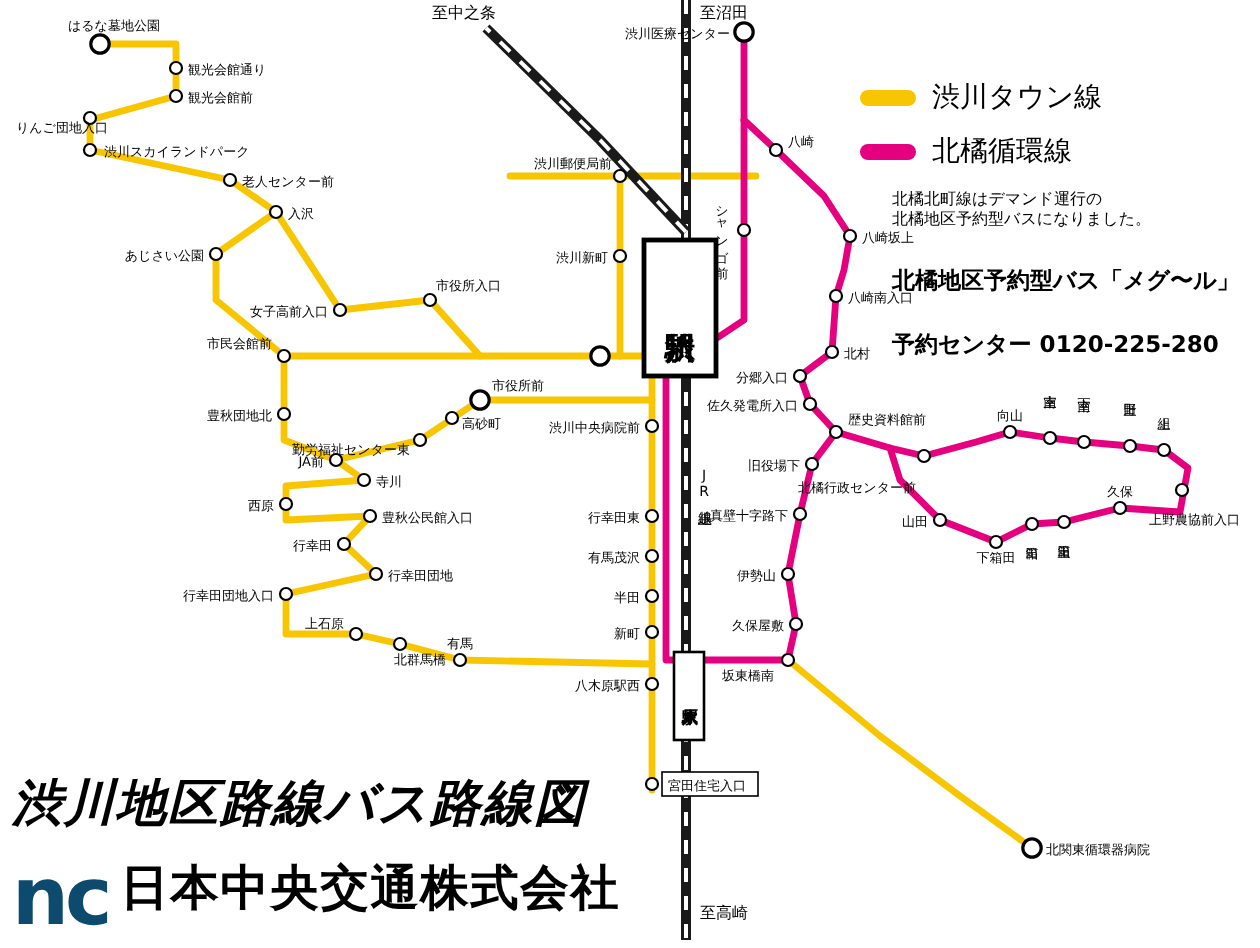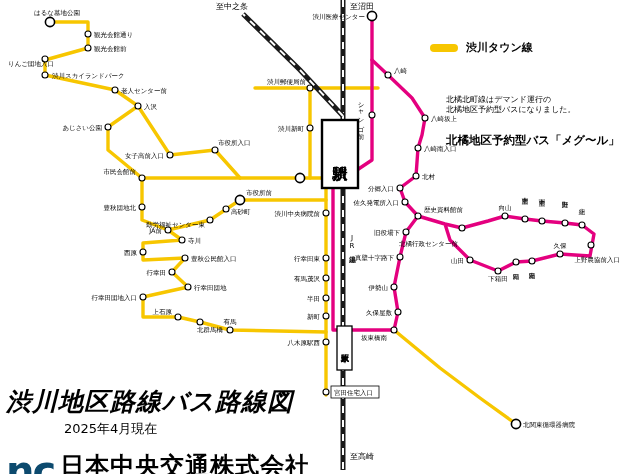--- a/index.html
+++ b/index.html
@@ -3,21 +3,21 @@
 <meta charset="utf-8">
 <style>
   html,body{margin:0;padding:0;background:#fff;}
   .stage{position:relative;width:630px;height:474px;background:#fff;overflow:hidden;
          font-family:"DejaVu Sans",sans-serif;color:#000;}
   #map-svg{position:absolute;left:0;top:0;width:630px;height:474px;}
   svg text{font-family:"DejaVu Sans",sans-serif;fill:#000;}
   .legend{position:absolute;left:430px;top:40px;}
   .legend-row{display:flex;align-items:center;margin-bottom:9px;}
   .swatch{display:inline-block;width:28px;height:8px;border-radius:4px;margin-right:8px;}
-  .legend-label{font-size:11px;font-weight:bold;text-align:center;}
+  .legend-label{font-size:14px;font-weight:normal;text-align:center;}
   .notice{position:absolute;left:446px;top:95px;width:182px;}
   .notice-small{font-size:8px;line-height:1.3;}
   .notice-big{font-size:11.5px;font-weight:bold;margin-top:17px;line-height:1.35;}
   .title-block{position:absolute;left:6px;top:385px;}
   .map-title{font-size:25px;font-weight:900;letter-spacing:1px;font-style:italic;}
   .map-date{font-size:13px;margin:2px 0 2px 58px;}
   .company-row{display:flex;align-items:center;margin-top:0px;}
   .logo{font-size:40px;font-weight:900;color:#0c4a6e;line-height:1;margin-right:6px;letter-spacing:-2px;margin-top:11px;}
   .company{font-size:24px;font-weight:900;letter-spacing:1px;}
 </style>
@@ -176,30 +176,34 @@
       <text x="350" y="9" font-size="8" text-anchor="start">至沼田</text>
       <text x="350" y="459" font-size="8" text-anchor="start">至高崎</text>
       <text x="352" y="234" font-size="7" text-anchor="start" style="writing-mode:vertical-rl;text-orientation:upright;">JR上越線</text>
     </svg>
 
   <div class="legend">
     <div class="legend-row">
       <span class="swatch" id="swatch-town" style="background: rgb(247, 198, 0);"></span>
       <span class="legend-label">渋川タウン線</span>
     </div>
+    <div class="legend-row">
+      <span class="swatch" id="swatch-hokkitsu" style="background: rgb(228, 0, 127);"></span>
+      <span class="legend-label">北橘循環線</span>
+    </div>
   </div>
 
   <div class="notice">
     <div class="notice-small">北橘北町線はデマンド運行の</div>
     <div class="notice-small">北橘地区予約型バスになりました。</div>
     <div class="notice-big">北橘地区予約型バス「メグ〜ル」</div>
+    <div class="notice-big">予約センター 0120-225-280</div>
   </div>
 
   <div class="title-block">
     <div class="map-title">渋川地区路線バス路線図</div>
-    <div class="map-date">2025年4月現在</div>
     <div class="company-row">
       <span class="logo">nc</span>
       <span class="company">日本中央交通株式会社</span>
     </div>
   </div>
 
 </div>
 
 </body></html>

